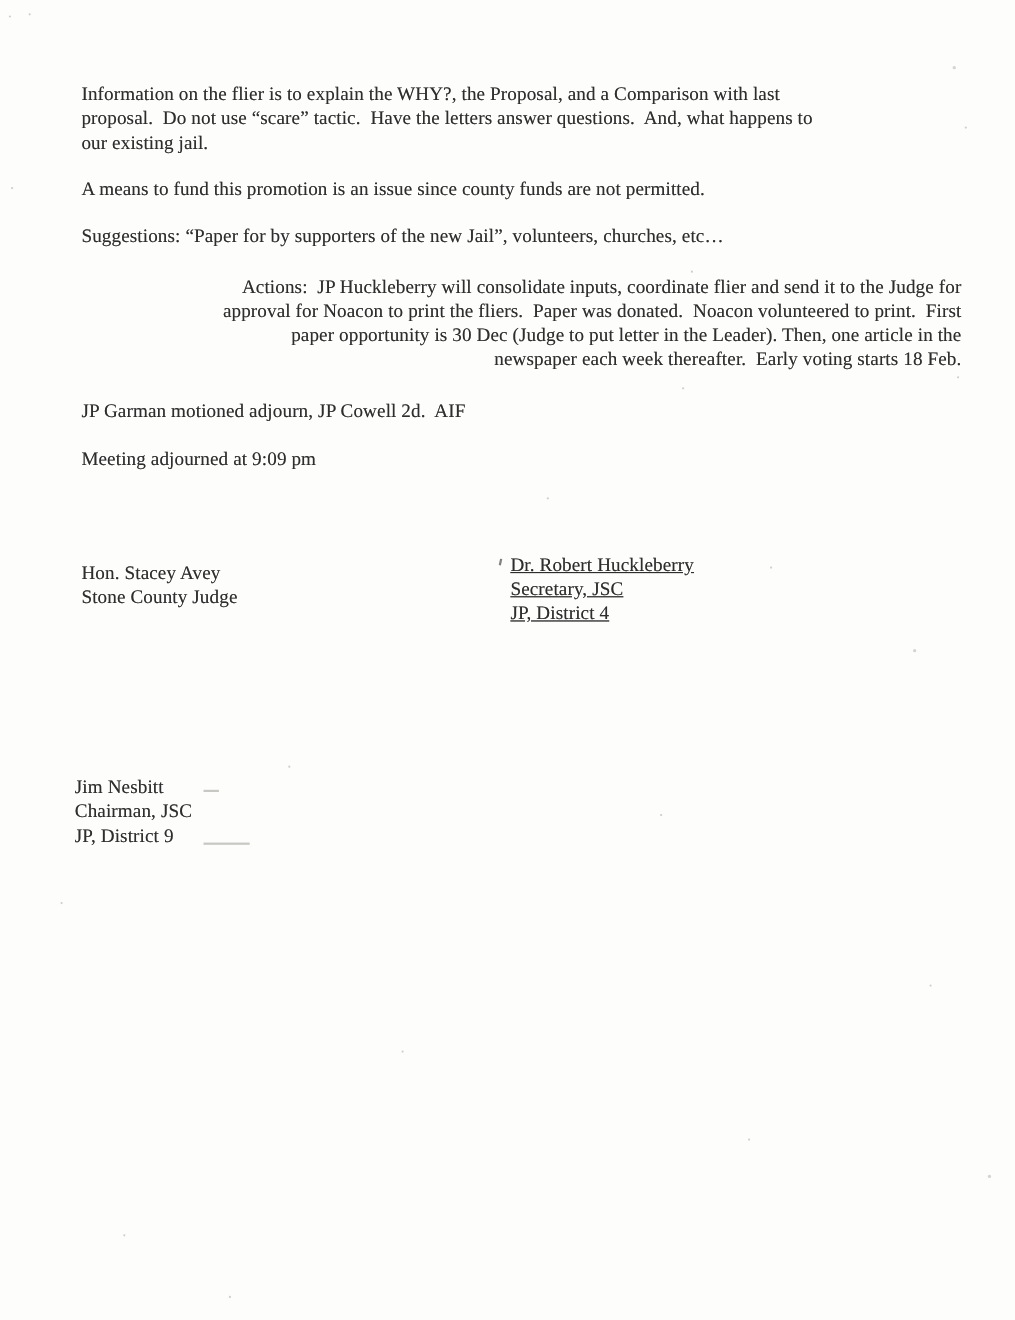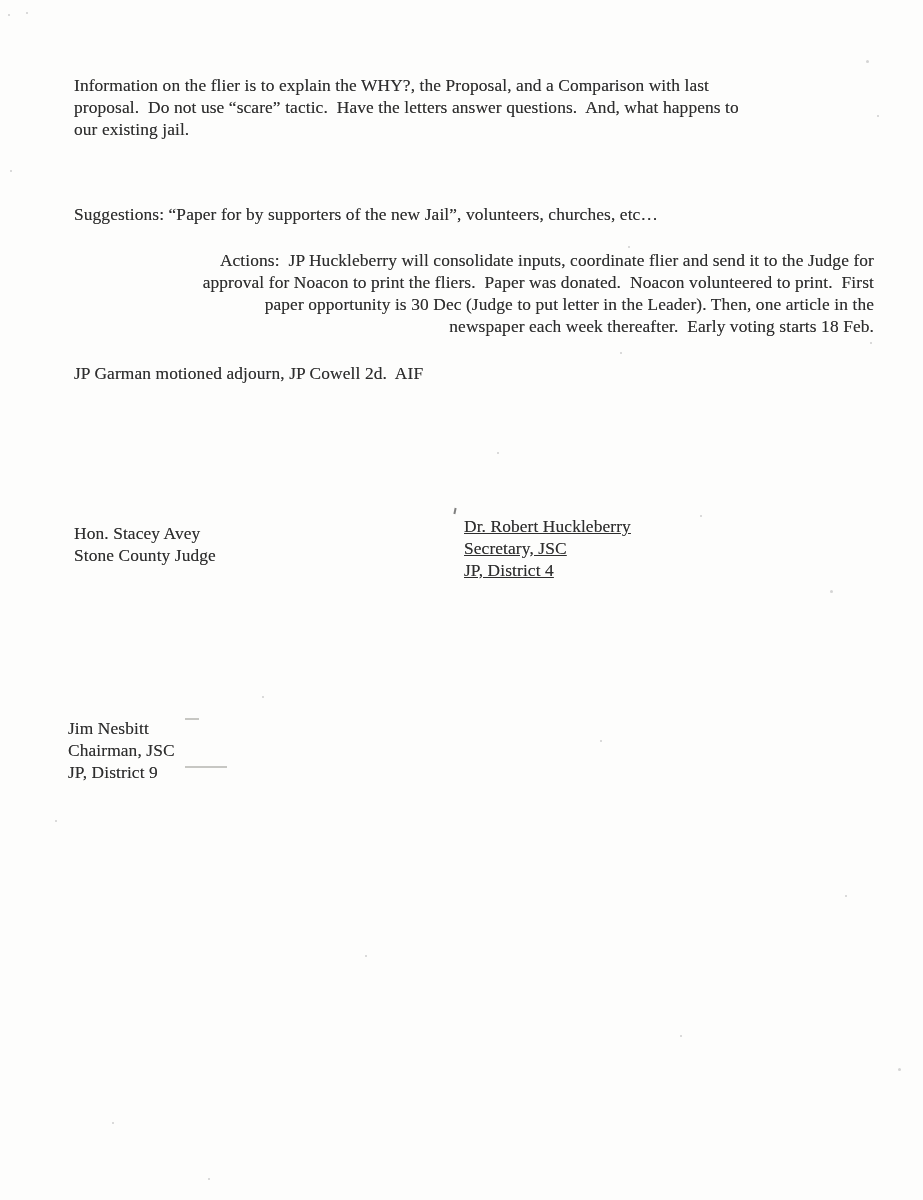--- a/index.html
+++ b/index.html
@@ -20,21 +20,20 @@
     position: absolute;
     font-size: 17.4px;
     line-height: 22px;
     white-space: pre-wrap;
     width: 800px;
     text-shadow: 0 0 0.5px rgba(20,20,20,0.45);
     letter-spacing: 0.1px;
   }
   .sig {
     width: 320px;
-    margin-top: 13px;
   }
   .speck {
     position: absolute;
     width: 2px;
     height: 2px;
     border-radius: 50%;
     background: #777;
     opacity: 0.35;
   }
   .speck.big {
@@ -59,30 +58,32 @@
 </style>
 </head>
 <body>
 
 <div class="page" style="background: rgb(253, 253, 252); color: rgb(46, 46, 46);">
 
   <div class="para" style="top:74px;  left:74px;">Information on the flier is to explain the WHY?, the Proposal, and a Comparison with last
 proposal.  Do not use “scare” tactic.  Have the letters answer questions.  And, what happens to
 our existing jail.</div>
 
+  <div class="para" style="top:160px; left:74px;">A means to fund this promotion is an issue since county funds are not permitted.</div>
 
   <div class="para" style="top:203px; left:74px;">Suggestions: “Paper for by supporters of the new Jail”, volunteers, churches, etc…</div>
 
   <div class="para" style="top:249px; left:74px;text-align:right;">Actions:  JP Huckleberry will consolidate inputs, coordinate flier and send it to the Judge for
 approval for Noacon to print the fliers.  Paper was donated.  Noacon volunteered to print.  First
 paper opportunity is 30 Dec (Judge to put letter in the Leader). Then, one article in the
 newspaper each week thereafter.  Early voting starts 18 Feb.</div>
 
   <div class="para" style="top:362px; left:74px;">JP Garman motioned adjourn, JP Cowell 2d.  AIF</div>
 
+  <div class="para" style="top:406px; left:74px;">Meeting adjourned at 9:09 pm</div>
 
   <div class="sig" style="top:509px; left:74px;">Hon. Stacey Avey
 Stone County Judge</div>
 
   <div class="sig" style="top:502px; left:464px;text-decoration:underline;">Dr. Robert Huckleberry
 Secretary, JSC
 JP, District 4</div>
 
   <div class="sig" style="top:704px; left:68px;">Jim Nesbitt
 Chairman, JSC

